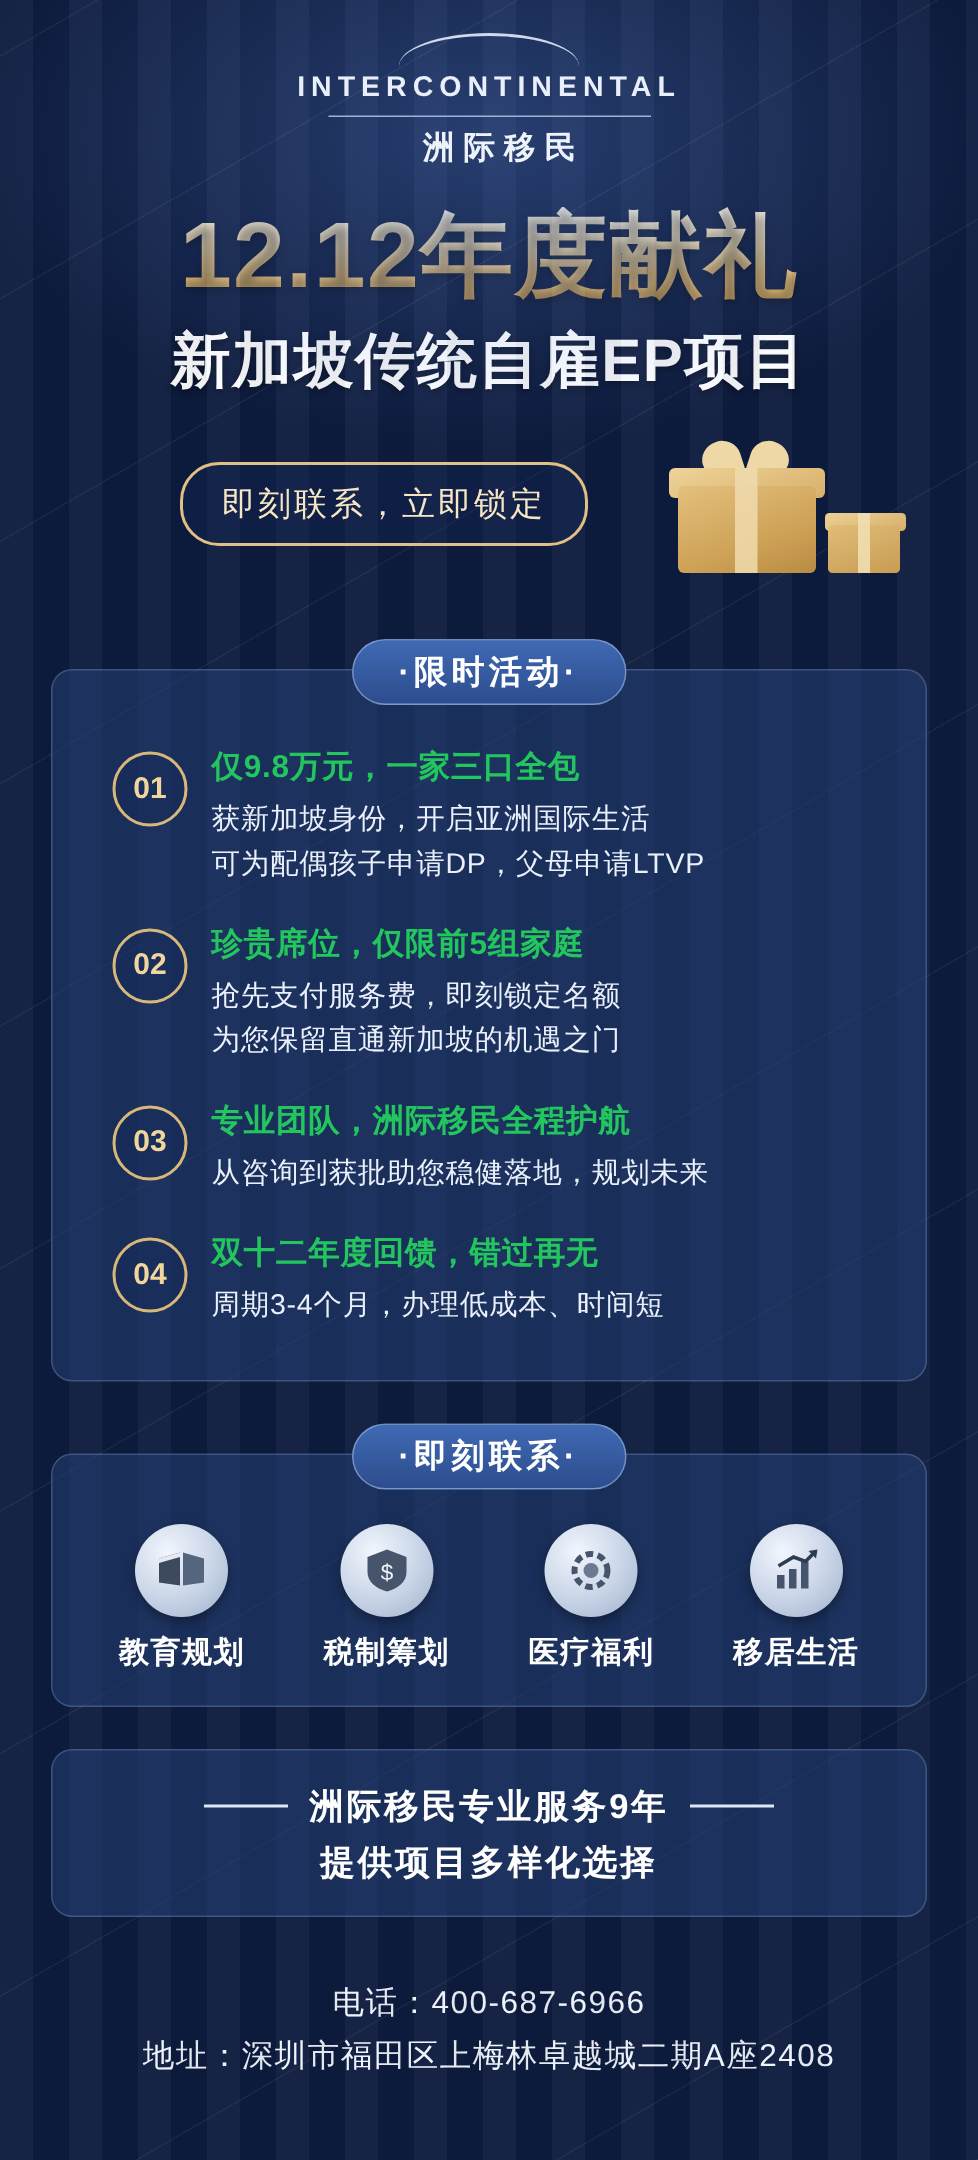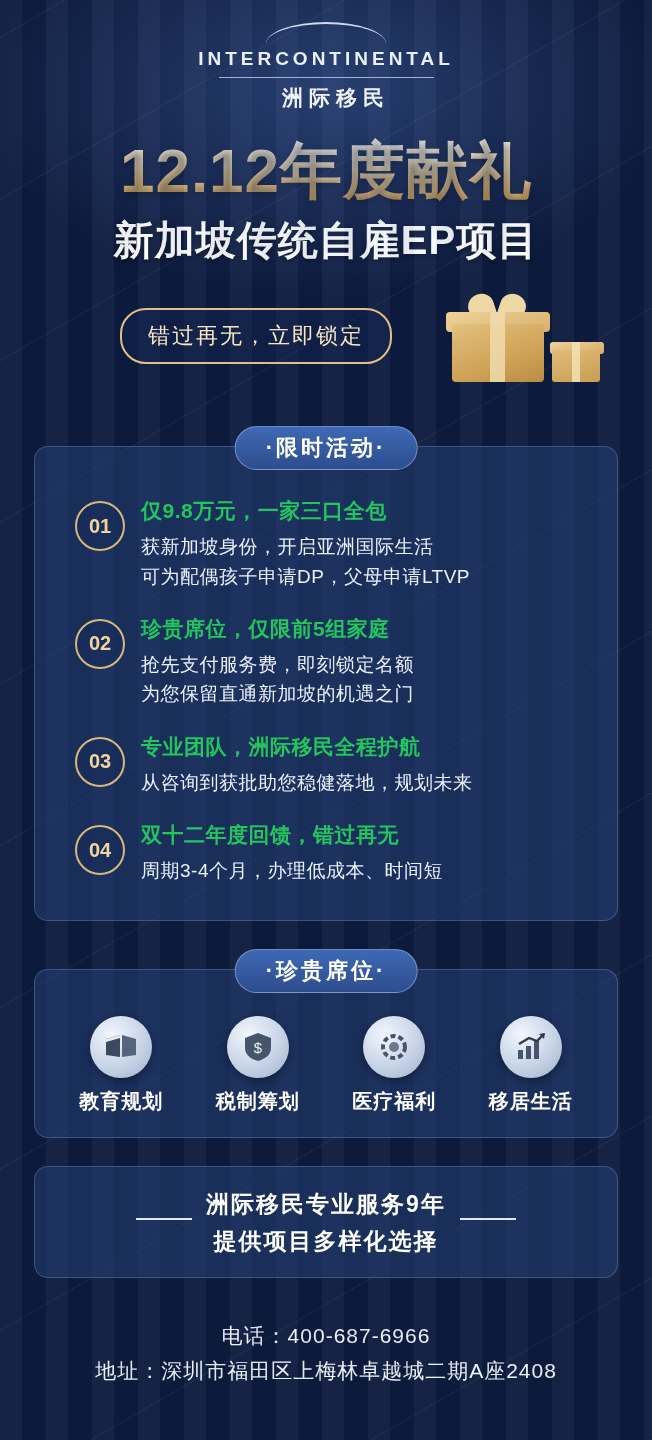--- a/index.html
+++ b/index.html
@@ -275,21 +275,21 @@
     letter-spacing: 1px;
   }
 
   
   #slogan-panel {
     margin-top: 28px;
     padding: 22px 16px 20px;
   }
   .slogan-line {
     display: flex;
-    align-items: flex-end;
+    align-items: center;
     justify-content: center;
     gap: 14px;
     margin-bottom: 6px;
   }
   .slogan-dash {
     width: 56px; height: 2px;
     background: #dfe7f4;
   }
   .slogan-text {
     color: #ffffff;
@@ -337,21 +337,21 @@
     <div class="logo-arc"></div>
     <div class="logo-en">INTERCONTINENTAL</div>
     <div class="logo-rule"></div>
     <div class="logo-cn">洲际移民</div>
   </div>
 
   <div class="headline">12.12年度献礼</div>
   <div class="subheadline">新加坡传统自雇EP项目</div>
 
   <div class="cta-row">
-    <div class="cta-pill">错过再无，立即锁定</div>
+    <div class="cta-pill">即刻联系，立即锁定</div>
     <div class="gift">
       <div class="bow-l"></div>
       <div class="bow-r"></div>
       <div class="lid"></div>
       <div class="box"></div>
       <div class="ribbon-v"></div>
     </div>
     <div class="gift2">
       <div class="lid"></div>
       <div class="box"></div>
@@ -391,21 +391,21 @@
     <div class="feature">
       <div class="badge">04</div>
       <div class="feature-text">
         <div class="feature-head">双十二年度回馈，错过再无</div>
         <div class="feature-line">周期3-4个月，办理低成本、时间短</div>
       </div>
     </div>
   </div>
 
   <div class="panel" id="functions-panel">
-    <div class="panel-title">·珍贵席位·</div>
+    <div class="panel-title">·即刻联系·</div>
     <div class="func-row">
 
       <div class="func">
         <div class="func-circle">
           <svg width="34" height="30" viewBox="0 0 34 30">
             <path d="M2 7 L16 3 L16 25 L2 23 Z" fill="#3c4a60"></path>
             <path d="M32 7 L18 3 L18 25 L32 23 Z" fill="#55657d"></path>
             <path d="M2 7 L16 3 L16 6 L2 10 Z" fill="#e6e9ef"></path>
           </svg>
         </div>

